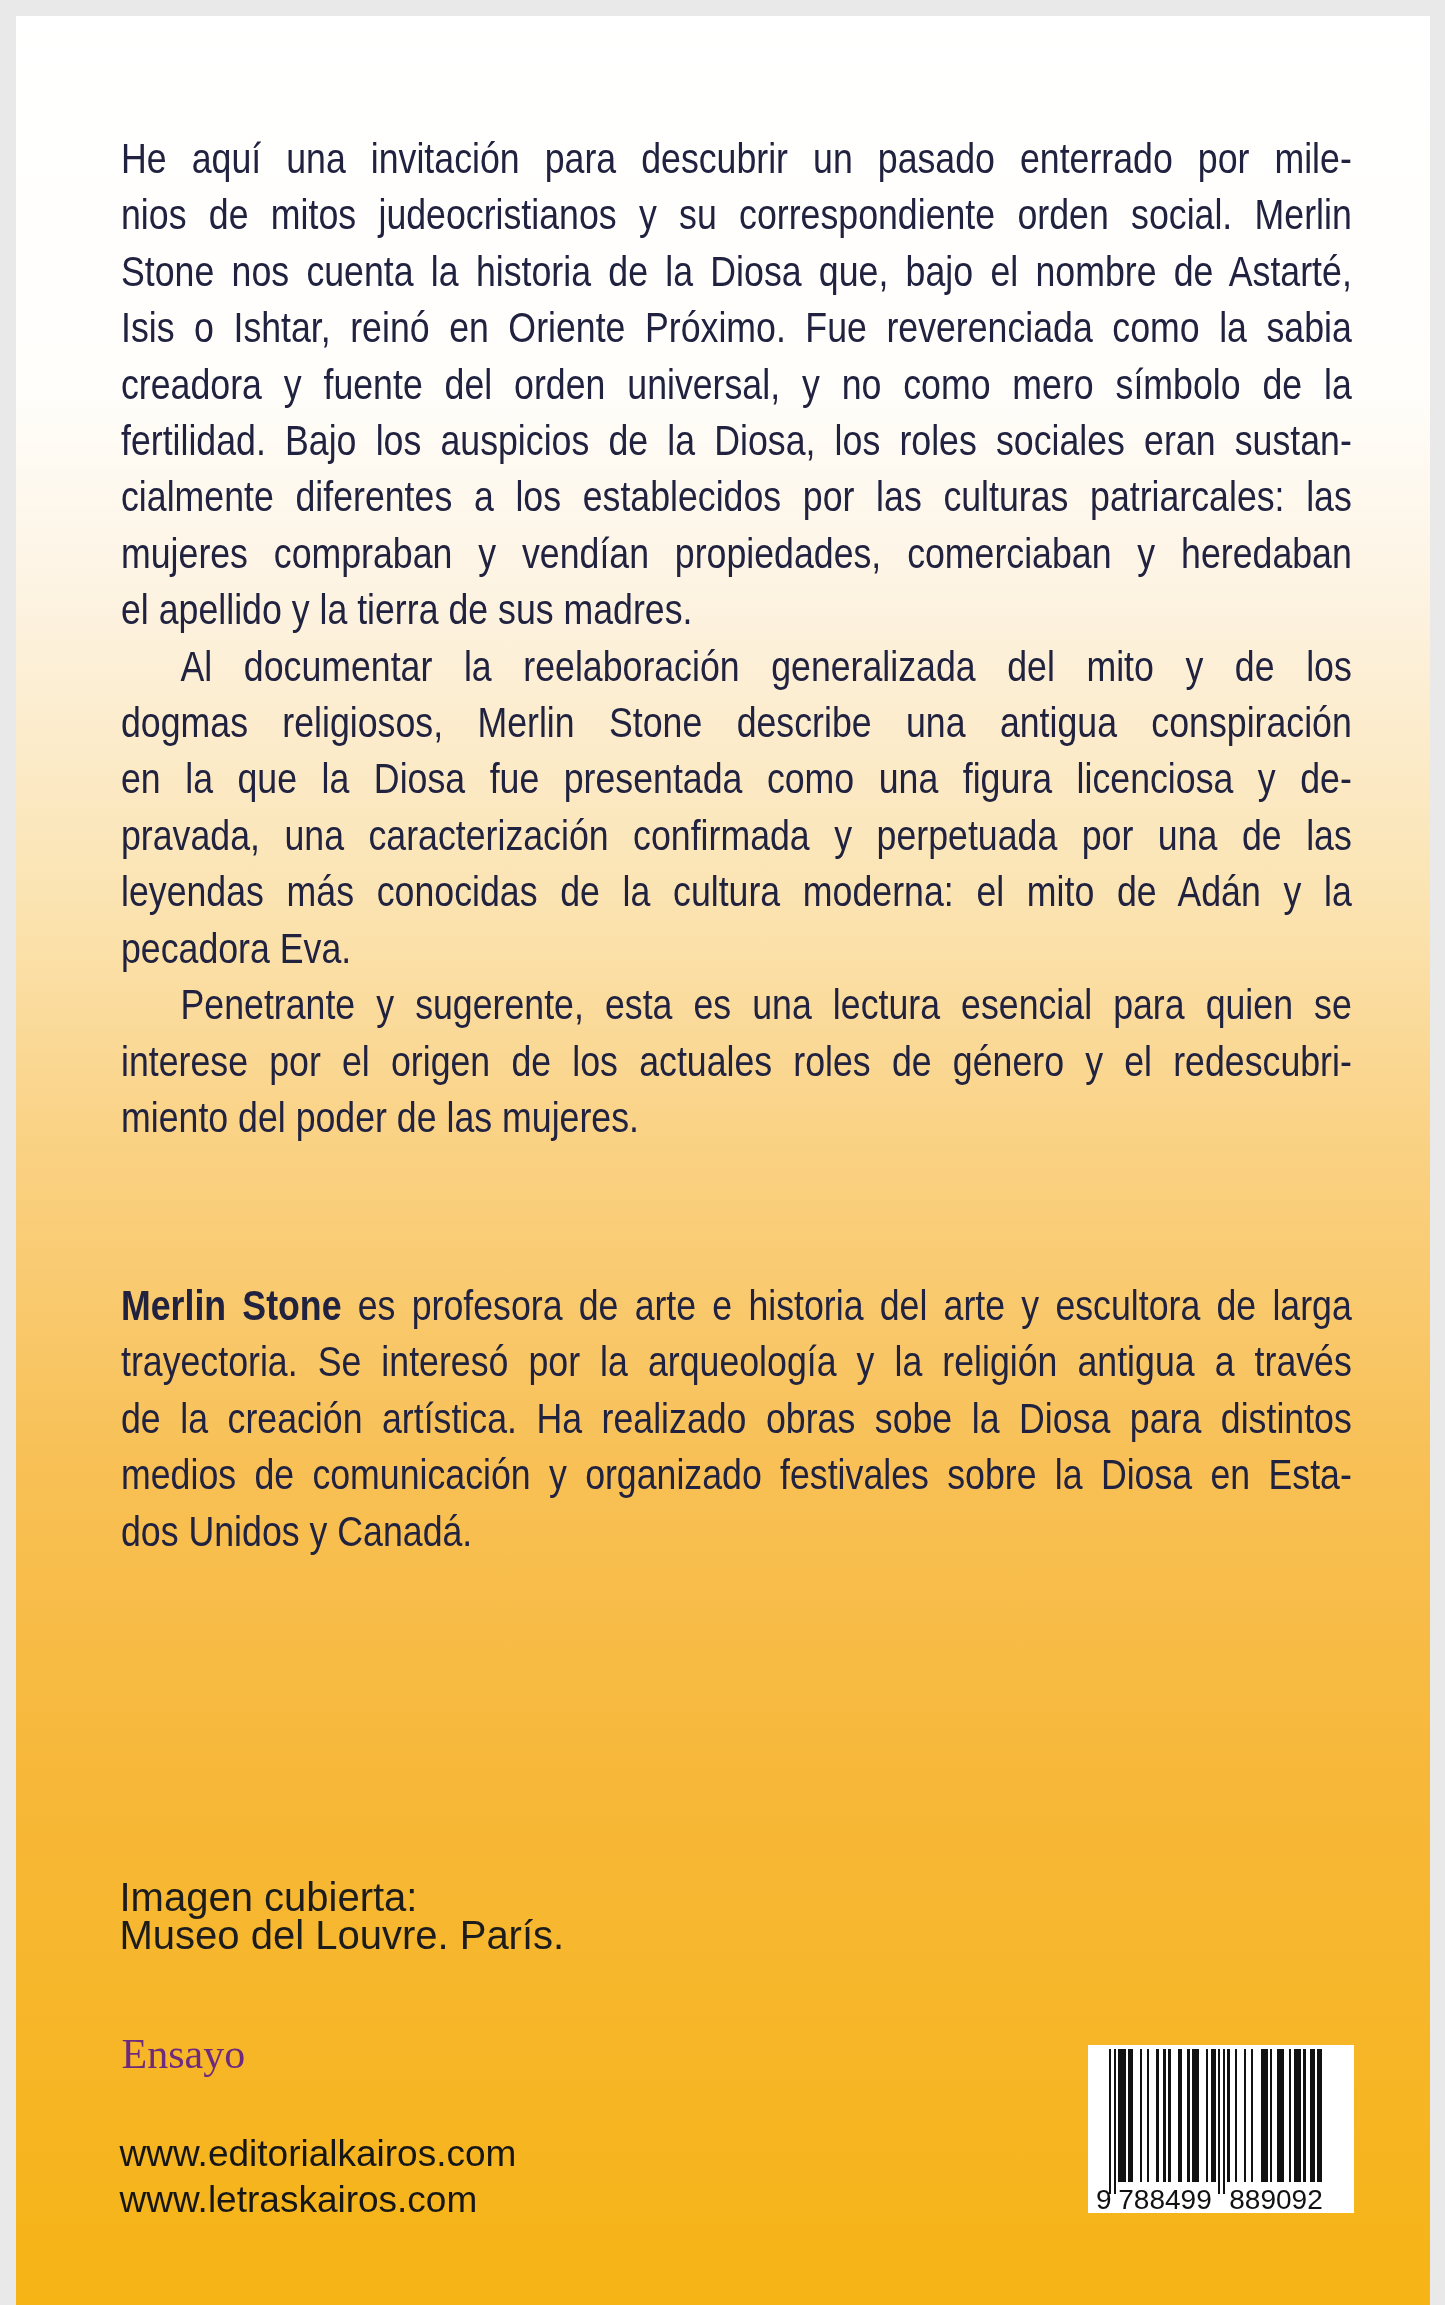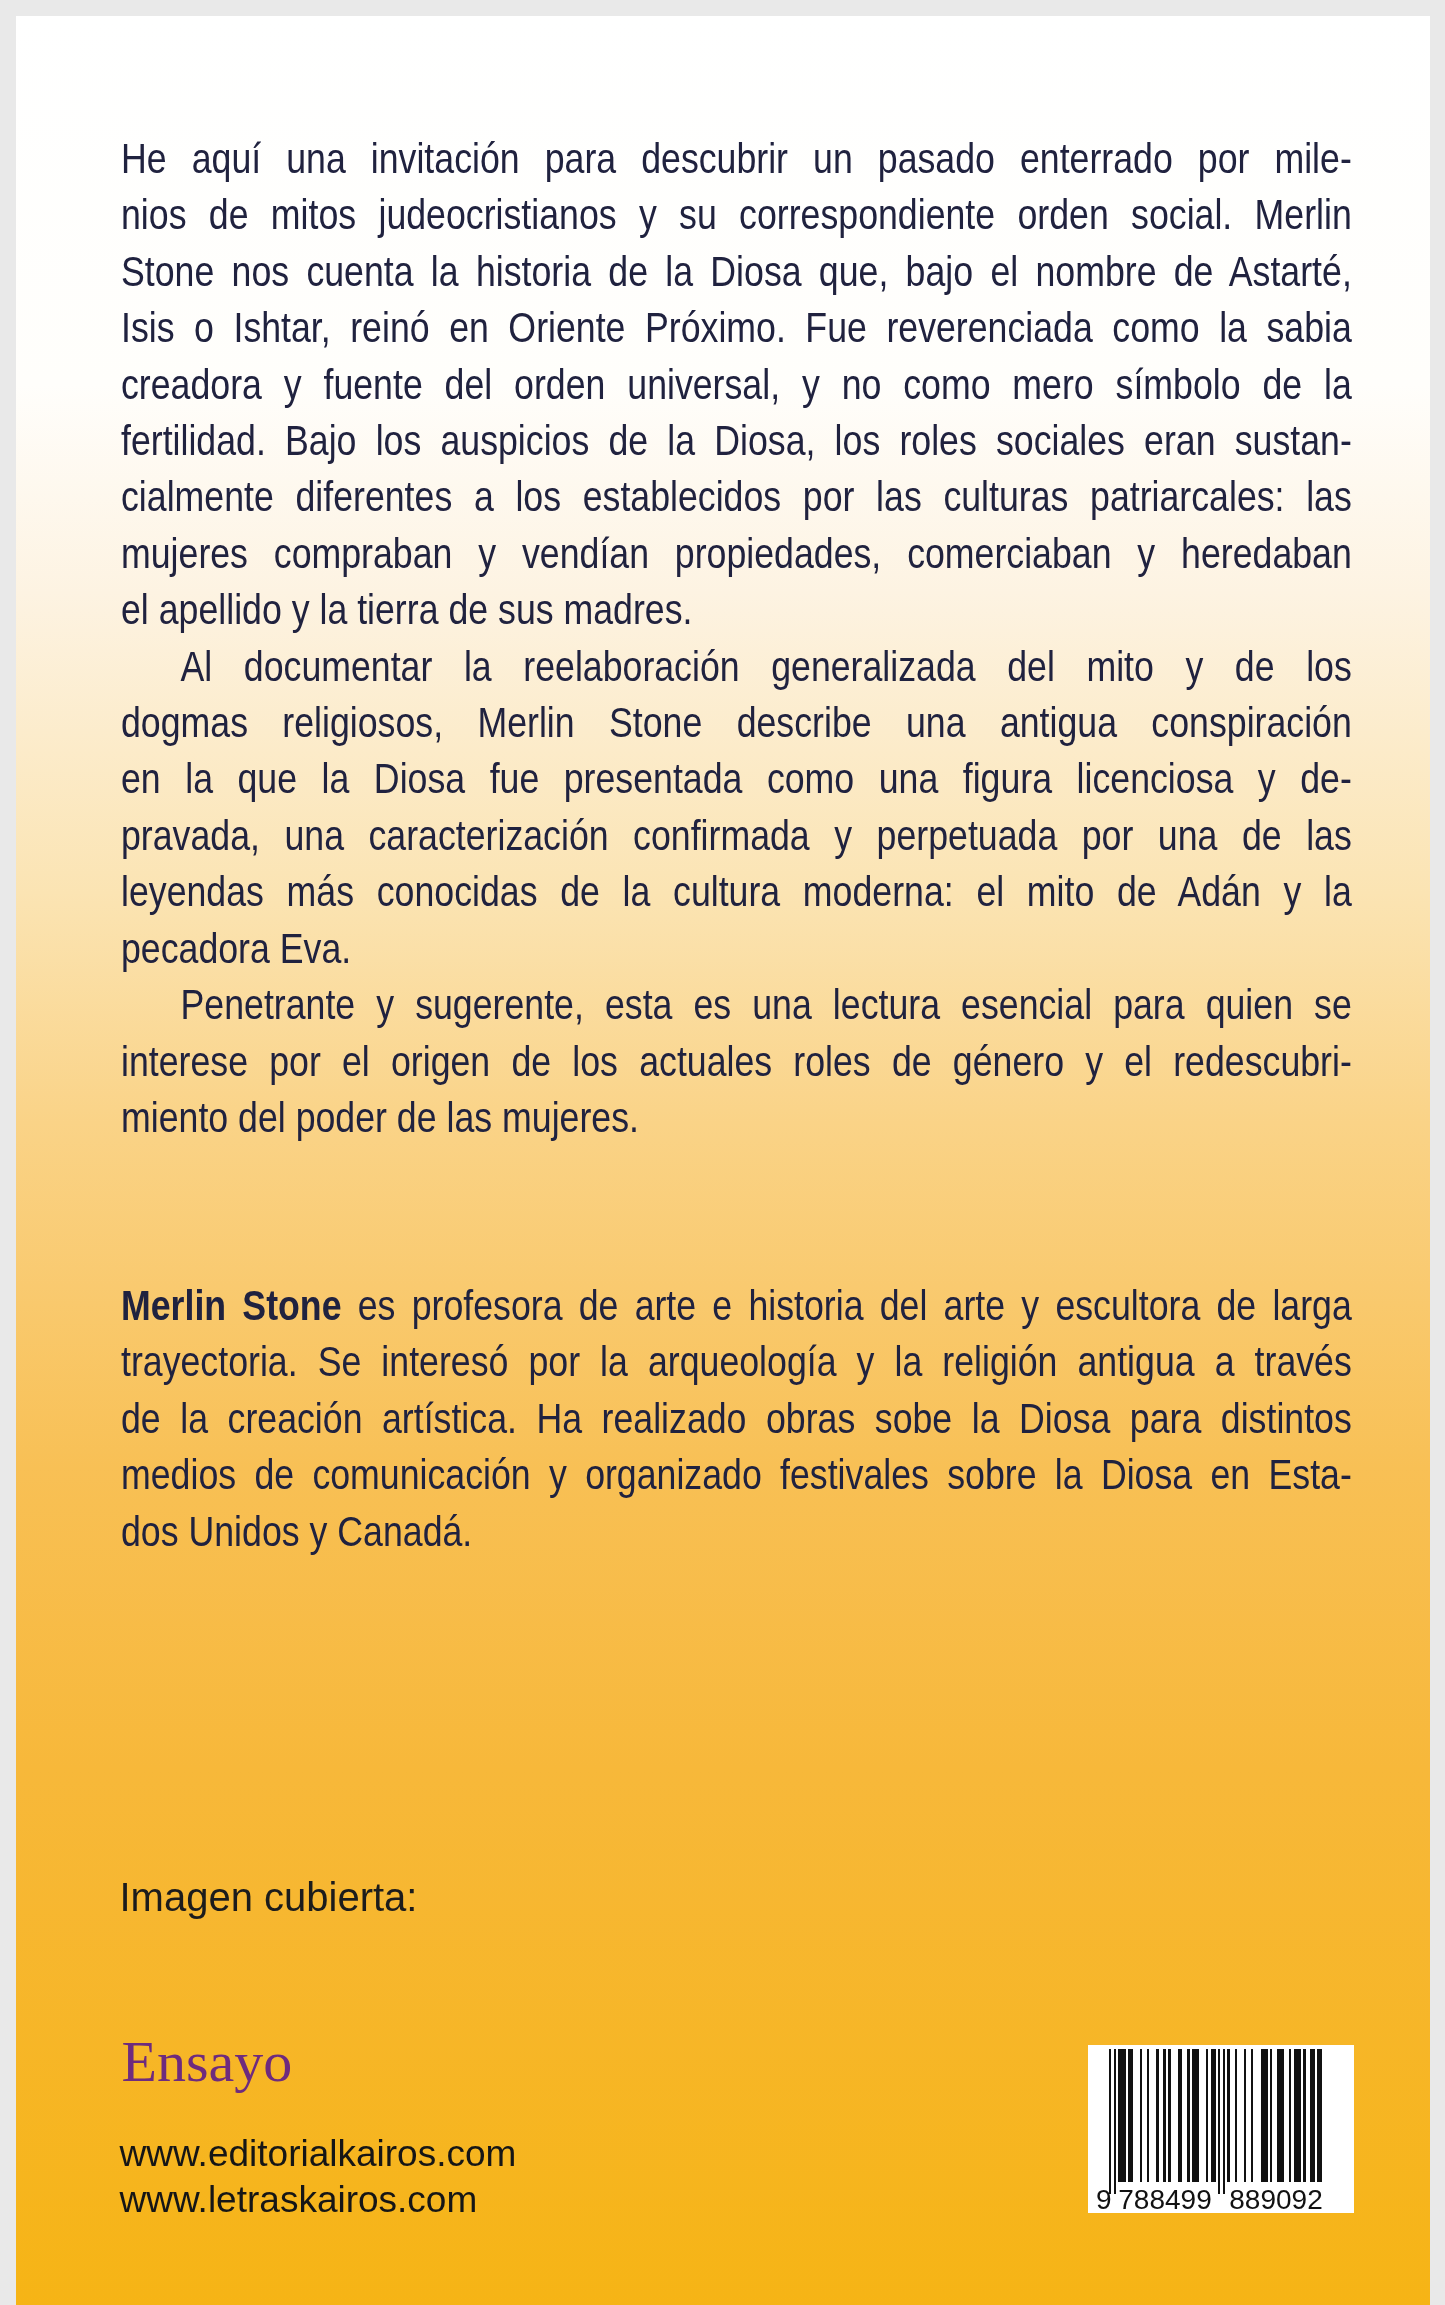--- a/index.html
+++ b/index.html
@@ -33,21 +33,21 @@
   .line.last{text-align-last:left;}
   .line.indent{text-indent:70px;}
   .bio b{font-weight:bold;}
   .credit{
     position:absolute;left:104px;top:1862px;
     color:#1c1c1c;font-size:40px;line-height:38px;
   }
   .genre{
     position:absolute;left:106px;top:2017px;
     font-family:"Liberation Serif", serif;
-    font-size:58px;line-height:1;
+    font-size:42px;line-height:1;
     color:#6e2b7e;
   }
   .websites{
     position:absolute;left:104px;top:2115px;
     color:#161616;font-size:37px;line-height:46px;
   }
   .barcode-box{
     position:absolute;left:1072px;top:2029px;
     width:266px;height:168px;background:#ffffff;
   }
@@ -90,20 +90,21 @@
         <div class="line"><b>Merlin Stone</b> es profesora de arte e historia del arte y escultora de larga</div>
         <div class="line">trayectoria. Se interesó por la arqueología y la religión antigua a través</div>
         <div class="line">de la creación artística. Ha realizado obras sobe la Diosa para distintos</div>
         <div class="line">medios de comunicación y organizado festivales sobre la Diosa en Esta-</div>
         <div class="line last">dos Unidos y Canadá.</div>
       </div>
     </div>
 
   <div class="credit">
       <div>Imagen cubierta:</div>
+      <div>Museo del Louvre. París.</div>
     </div>
 
   <div class="genre">Ensayo</div>
 
   <div class="websites">
       <div>www.editorialkairos.com</div>
       <div>www.letraskairos.com</div>
     </div>
 
   <div class="barcode-box">

